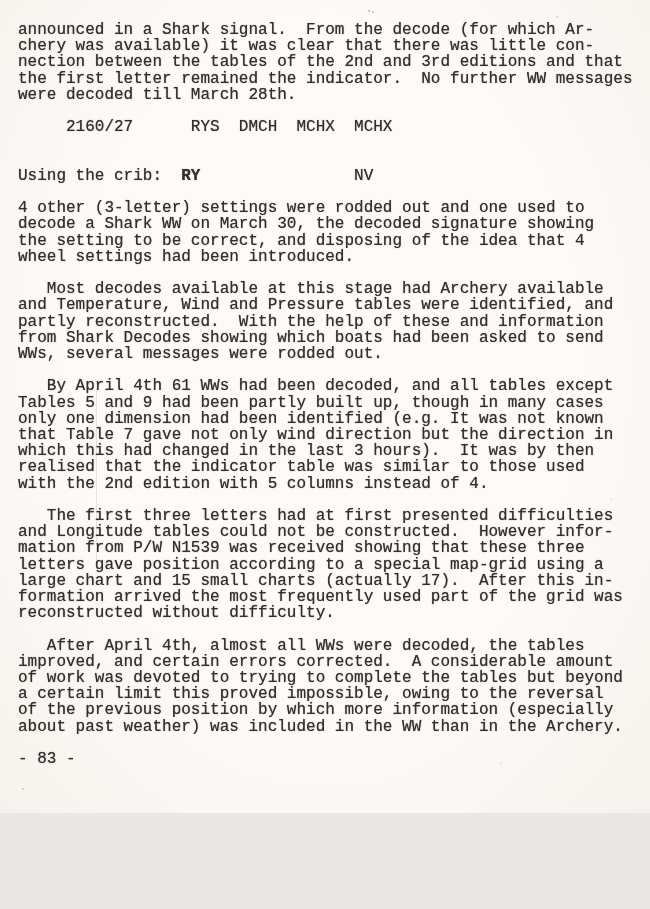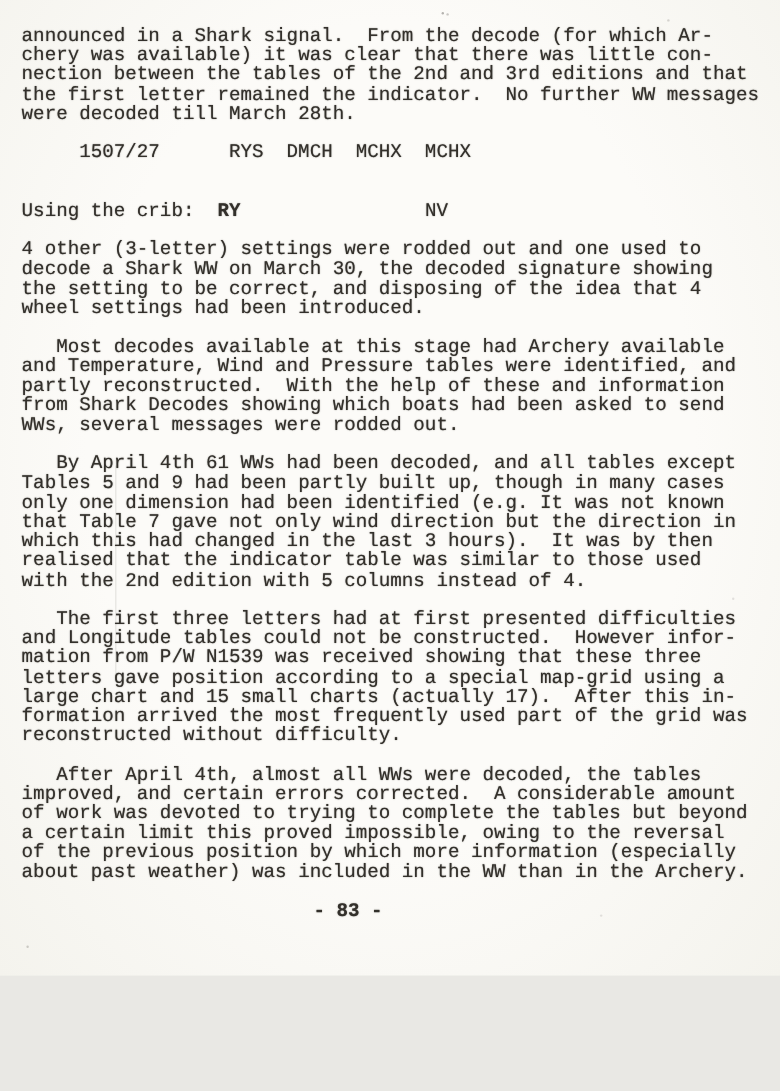--- a/index.html
+++ b/index.html
@@ -25,23 +25,21 @@
   .para { margin: 0 0 16.2px 0; }
   .decode-table { margin: 0 0 32.4px 0; }
   .decode-row { padding-left: 5ch; }
   .decode-time { display: inline-block; width: 10ch; }
   .decode-group { display: inline-block; width: 6ch; text-align: right; }
   .crib-line { margin: 0 0 16.2px 0; }
   .crib-left { margin-left: 2ch; font-weight: bold; }
   .crib-right { margin-left: 16ch; }
   .page-number {
     margin-top: 3px;
-    text-align: center;
     margin-right: 88px;
-    font-weight: bold;
   }
   .crease {
     position: absolute;
     left: 96px;
     top: 388px;
     width: 1px;
     height: 180px;
     background: rgba(60, 55, 50, 0.12);
   }
   .specks {
@@ -69,21 +67,21 @@
 <div class="page">
 
   <div class="typed para">announced in a Shark signal.  From the decode (for which Ar-
 chery was available) it was clear that there was little con-
 nection between the tables of the 2nd and 3rd editions and that
 the first letter remained the indicator.  No further WW messages
 were decoded till March 28th.</div>
 
 
   <div class="decode-table">
-      <div class="typed decode-row"><span class="decode-time">1507/27</span><span class="decode-group">RYS</span><span class="decode-group">DMCH</span><span class="decode-group">MCHX</span><span class="decode-group">MCHX</span></div>
+      <div class="typed decode-row"><span class="decode-time">2160/27</span><span class="decode-group">RYS</span><span class="decode-group">DMCH</span><span class="decode-group">MCHX</span><span class="decode-group">MCHX</span></div>
     </div>
 
   <div class="typed crib-line"><span>Using the crib:</span><span class="crib-left">RY</span><span class="crib-right">NV</span></div>
 
   <div class="typed para">4 other (3-letter) settings were rodded out and one used to
 decode a Shark WW on March 30, the decoded signature showing
 the setting to be correct, and disposing of the idea that 4
 wheel settings had been introduced.</div>
 
   <div class="typed para">   Most decodes available at this stage had Archery available

